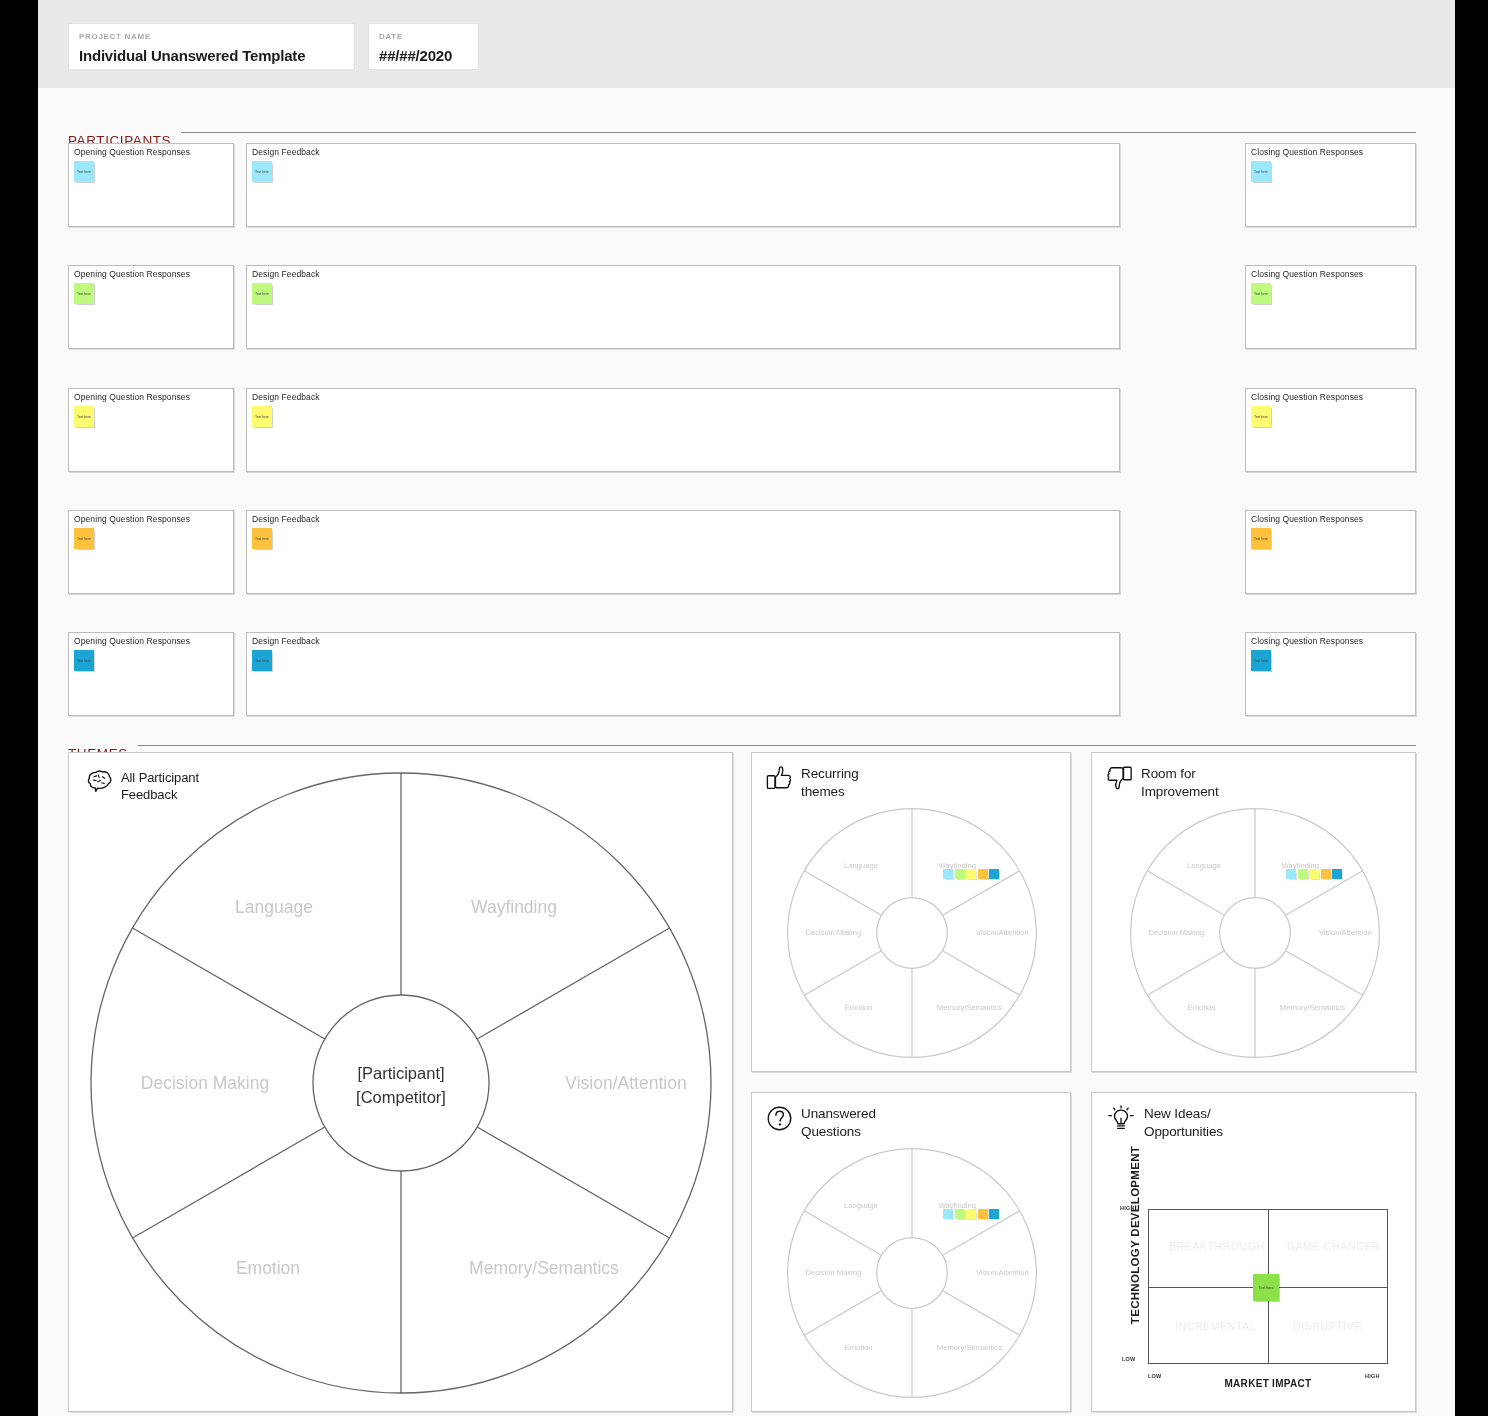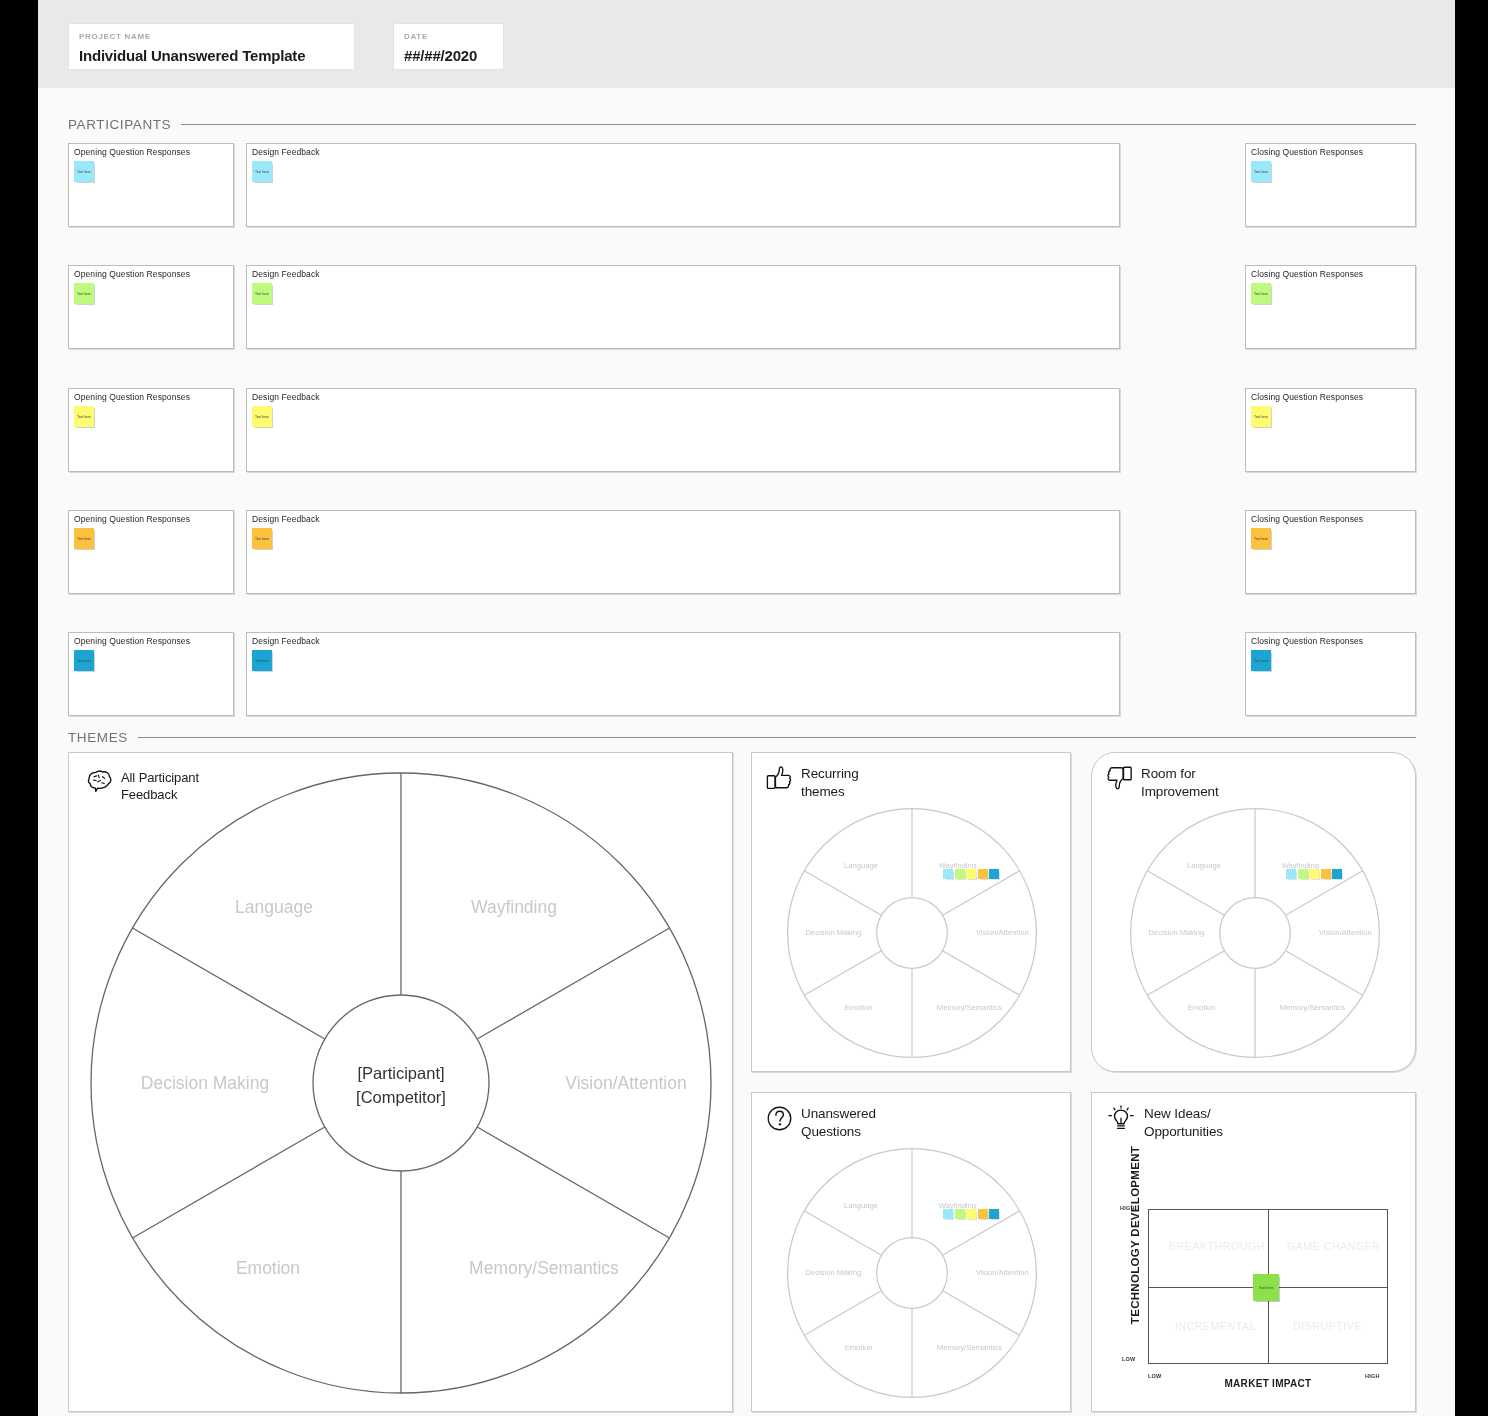--- a/index.html
+++ b/index.html
@@ -34,33 +34,34 @@
     margin-bottom: 6px;
   }
   .meta-value-big {
     font-size: 15px; font-weight: 700; color: #1c1c1c;
     letter-spacing: -0.2px;
   }
   .meta-value-small {
     font-size: 9px; font-weight: 700; color: #1c1c1c;
   }
   #card-project { left: 30px; top: 23px; width: 287px; height: 47px; }
-  #card-date    { left: 355px; top: 23px; width: 111px; height: 47px; }
+  #card-date    { left: 330px; top: 23px; width: 111px; height: 47px; }
   #card-attend  { left: 472px; top: 23px; width: 223px; height: 45px; }
 
   
   .section-head {
     position: absolute;
     display: flex; align-items: center;
     width: 1348px; left: 30px;
   }
   .section-head .txt {
     font-size: 13.5px; letter-spacing: 0.6px;
-    color: #737373; white-space: nowrap;
+    color: #7f1d1d; white-space: nowrap;
     padding-right: 10px;
+    margin-top: 16px;
   }
   .section-head .rule {
     flex: 1; height: 1px; background: #8c8c8c;
   }
   #head-participants { top: 117px; }
   #head-themes { top: 730px; }
 
   
   .prow { position: absolute; left: 30px; width: 1348px; height: 84px; }
   .pbox {
@@ -87,21 +88,21 @@
 
   
   .panel {
     position: absolute;
     background: #fff;
     border: 1px solid #c9c9c9;
     box-shadow: 1px 1px 0 rgba(0,0,0,0.12);
   }
   #panel-all      { left: 30px;   top: 752px; width: 665px; height: 660px; }
   #panel-recur    { left: 713px;  top: 752px; width: 320px; height: 320px; }
-  #panel-room     { left: 1053px; top: 752px; width: 325px; height: 320px; border-radius: 24px; }
+  #panel-room     { left: 1053px; top: 752px; width: 325px; height: 320px; }
   #panel-unans    { left: 713px;  top: 1092px; width: 320px; height: 320px; }
   #panel-ideas    { left: 1053px; top: 1092px; width: 325px; height: 320px; }
 
   .panel-head {
     position: absolute; left: 14px; top: 12px;
     display: flex; align-items: flex-start; gap: 8px;
   }
   .panel-head .ptitle {
     font-size: 13.5px; line-height: 1.32; color: #1c1c1c;
     white-space: pre-line; letter-spacing: -0.1px;

